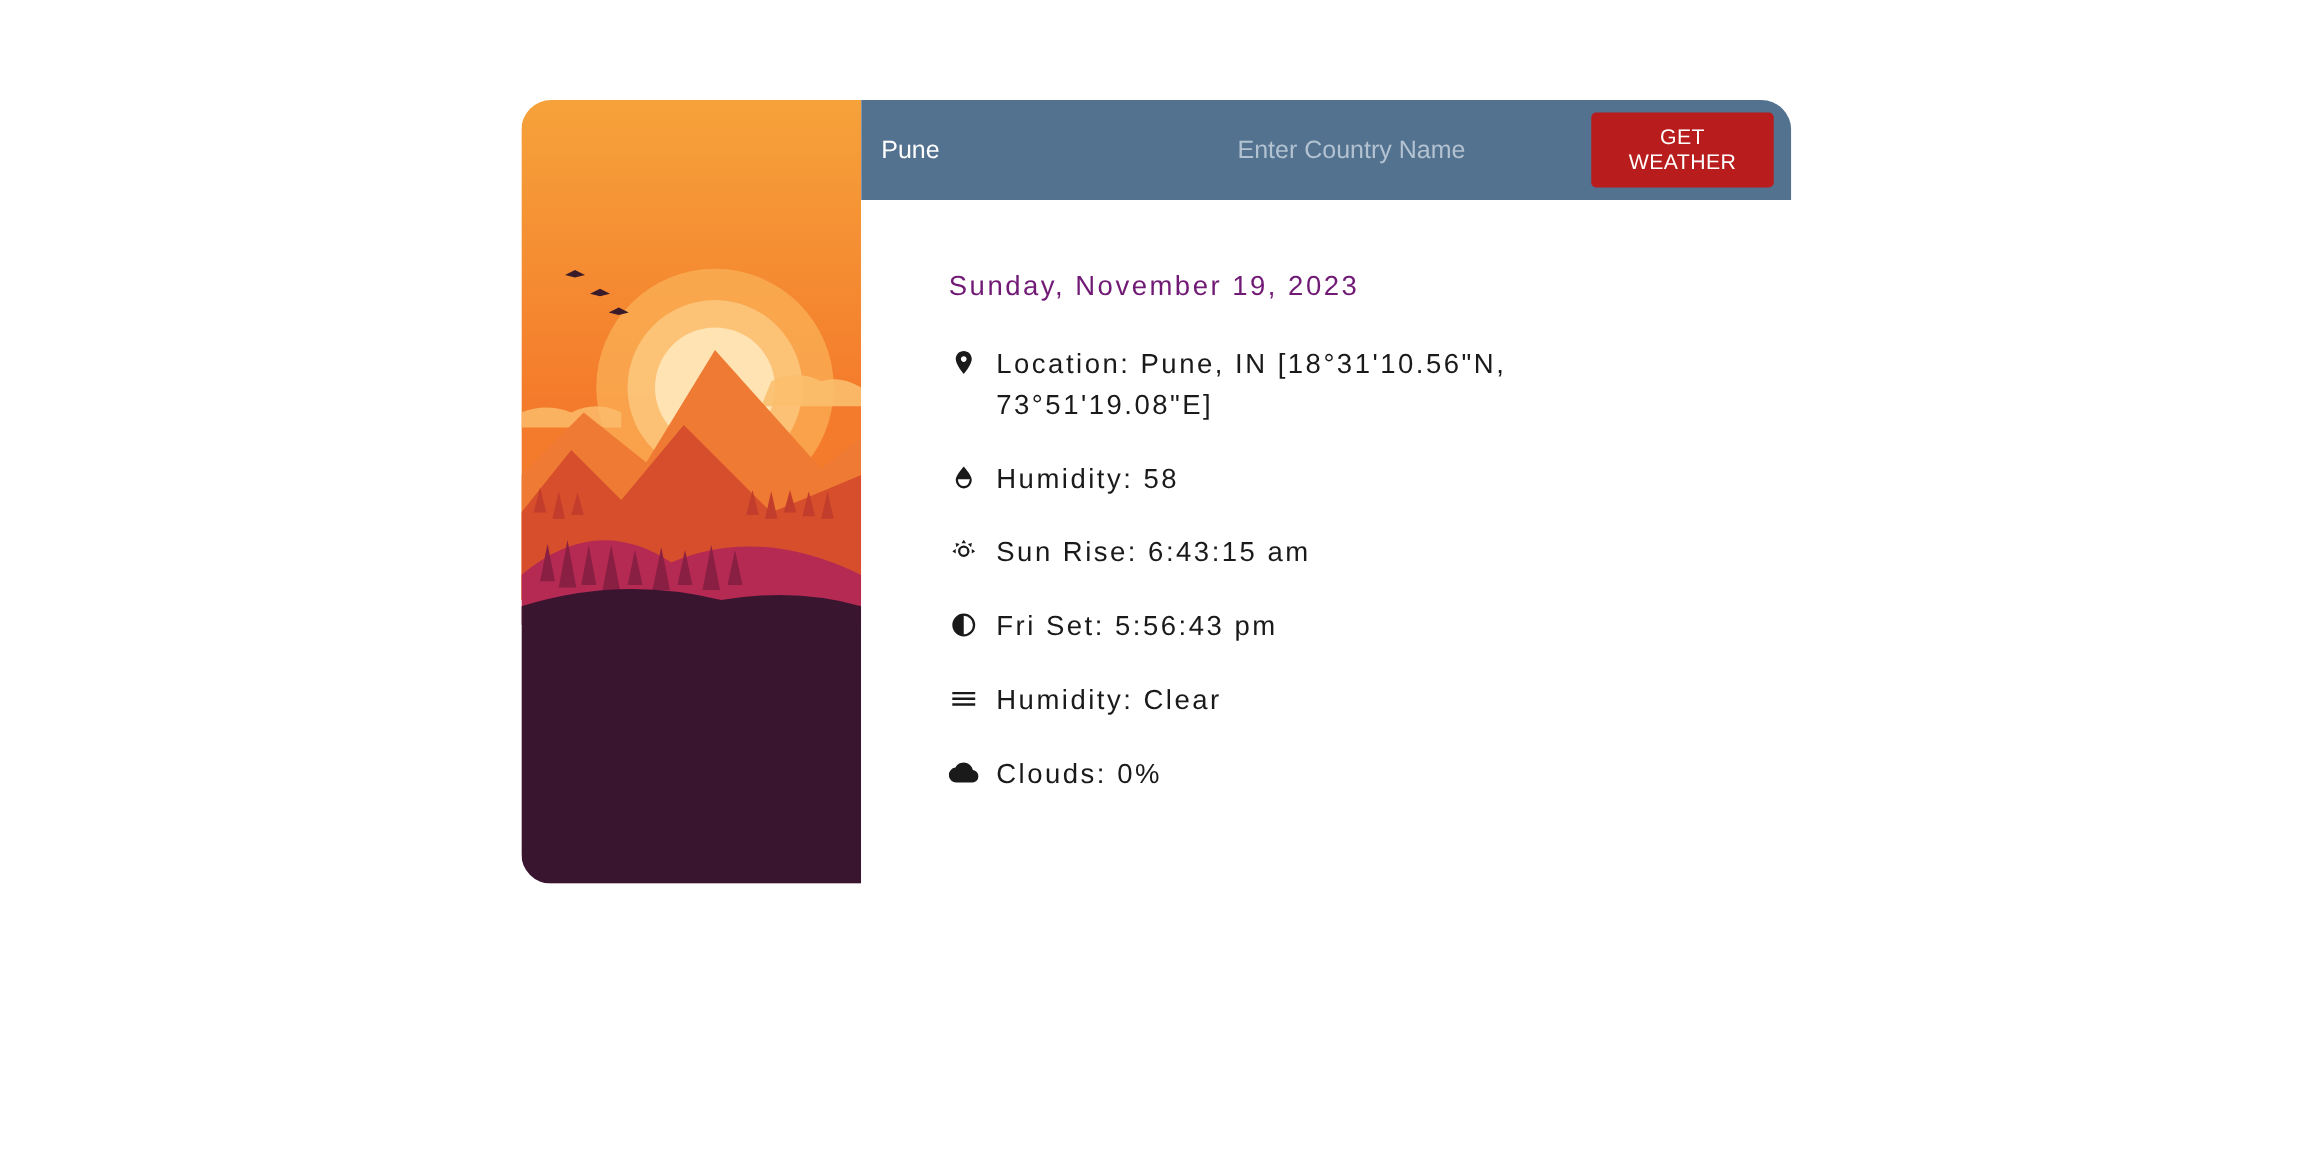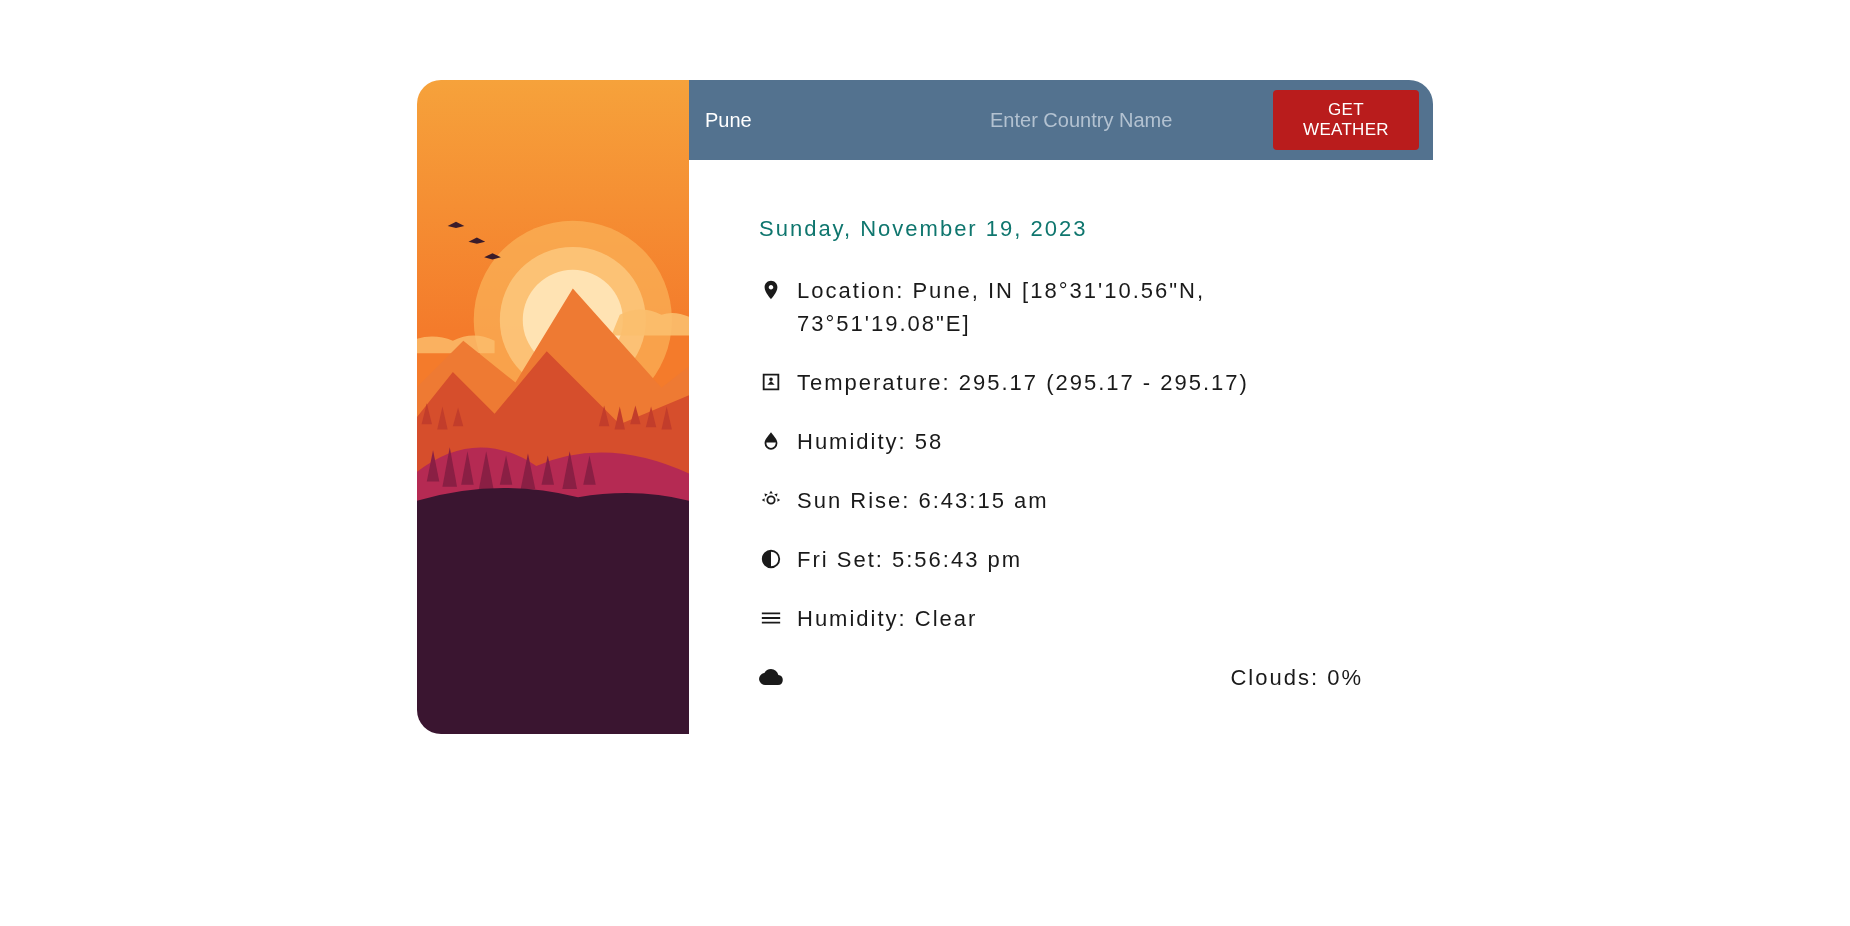--- a/index.html
+++ b/index.html
@@ -77,39 +77,38 @@
       letter-spacing: 0.3px;
     }
     
     .details {
       padding: 56px 70px 40px 70px;
       background: #ffffff;
     }
     
     .date-line {
       font-size: 22px;
-      color: #0f766e;
+      color: #701a75;
       letter-spacing: 2px;
       margin-bottom: 32px;
     }
     
     .info-line {
       display: flex;
       align-items: flex-start;
       gap: 14px;
       font-size: 22px;
       color: #1a1a1a;
       letter-spacing: 2px;
       margin-bottom: 26px;
       line-height: 1.5;
     }
     
     .info-line:last-child {
       margin-bottom: 0;
-      text-align: right;
     }
     
     .info-icon {
       width: 24px;
       height: 24px;
       flex-shrink: 0;
       margin-top: 4px;
       display: flex;
       align-items: center;
       justify-content: center;
@@ -203,28 +202,20 @@
 
       <div class="info-line">
         <span class="info-icon">
           <svg viewBox="0 0 24 24" width="22" height="22">
               <path d="M12 2C8.13 2 5 5.13 5 9c0 5.25 7 13 7 13s7-7.75 7-13c0-3.87-3.13-7-7-7zm0 9.5c-1.38 0-2.5-1.12-2.5-2.5S10.62 6.5 12 6.5 14.5 7.62 14.5 9 13.38 11.5 12 11.5z"></path>
             </svg>
         </span>
         <span class="info-text">Location: Pune, IN [18°31'10.56"N, 73°51'19.08"E]</span>
       </div>
 
-      <div class="info-line">
-        <span class="info-icon">
-          <svg viewBox="0 0 24 24" width="22" height="22">
-              <path d="M3 3h18v18H3V3zm2 2v14h14V5H5zm7 2a2 2 0 0 1 2 2 2 2 0 0 1-2 2 2 2 0 0 1-2-2 2 2 0 0 1 2-2zm-4 8h8l-4-4-4 4z"></path>
-            </svg>
-        </span>
-        <span class="info-text">Temperature: 295.17 (295.17 - 295.17)</span>
-      </div>
 
       <div class="info-line">
         <span class="info-icon">
           <svg viewBox="0 0 24 24" width="22" height="22">
               <path d="M12 2.5c-4 5-7 8.5-7 12a7 7 0 0 0 14 0c0-3.5-3-7-7-12zm-5 12c0-.34.03-.67.08-1h9.84c.5.33.8.66.08 1a5 5 0 0 1-10 0z"></path>
             </svg>
         </span>
         <span class="info-text">Humidity: 58</span>
       </div>
 

